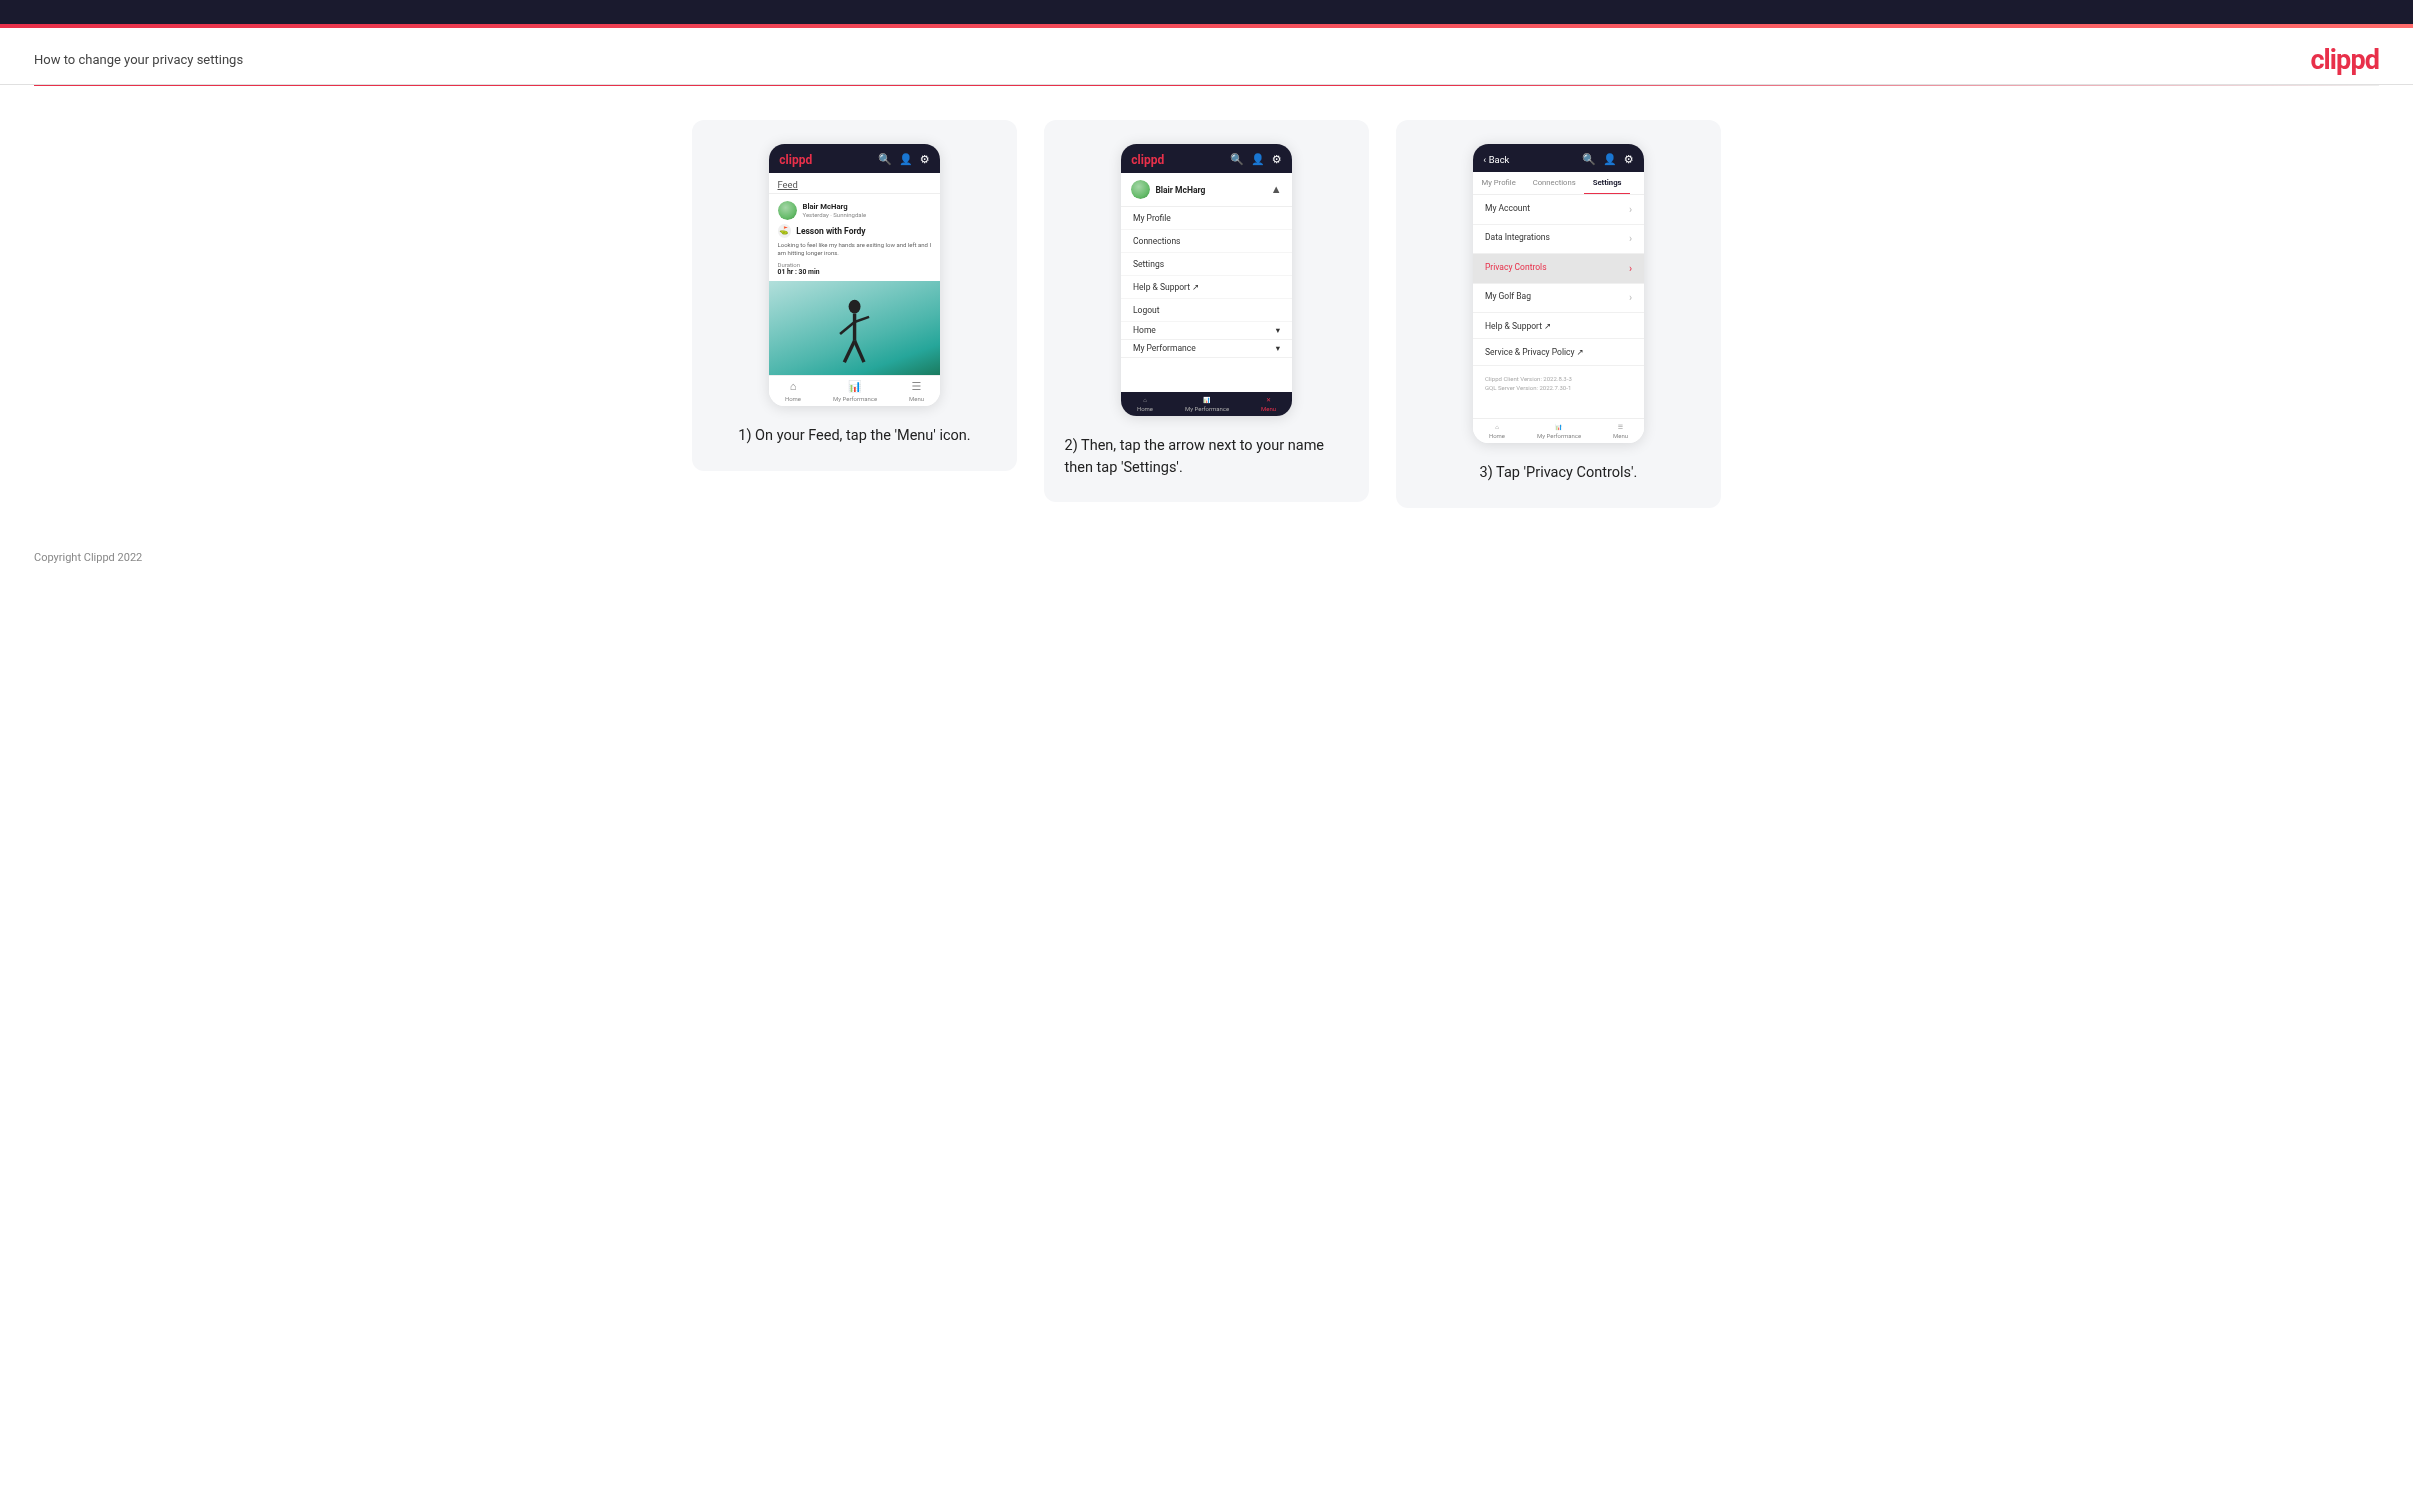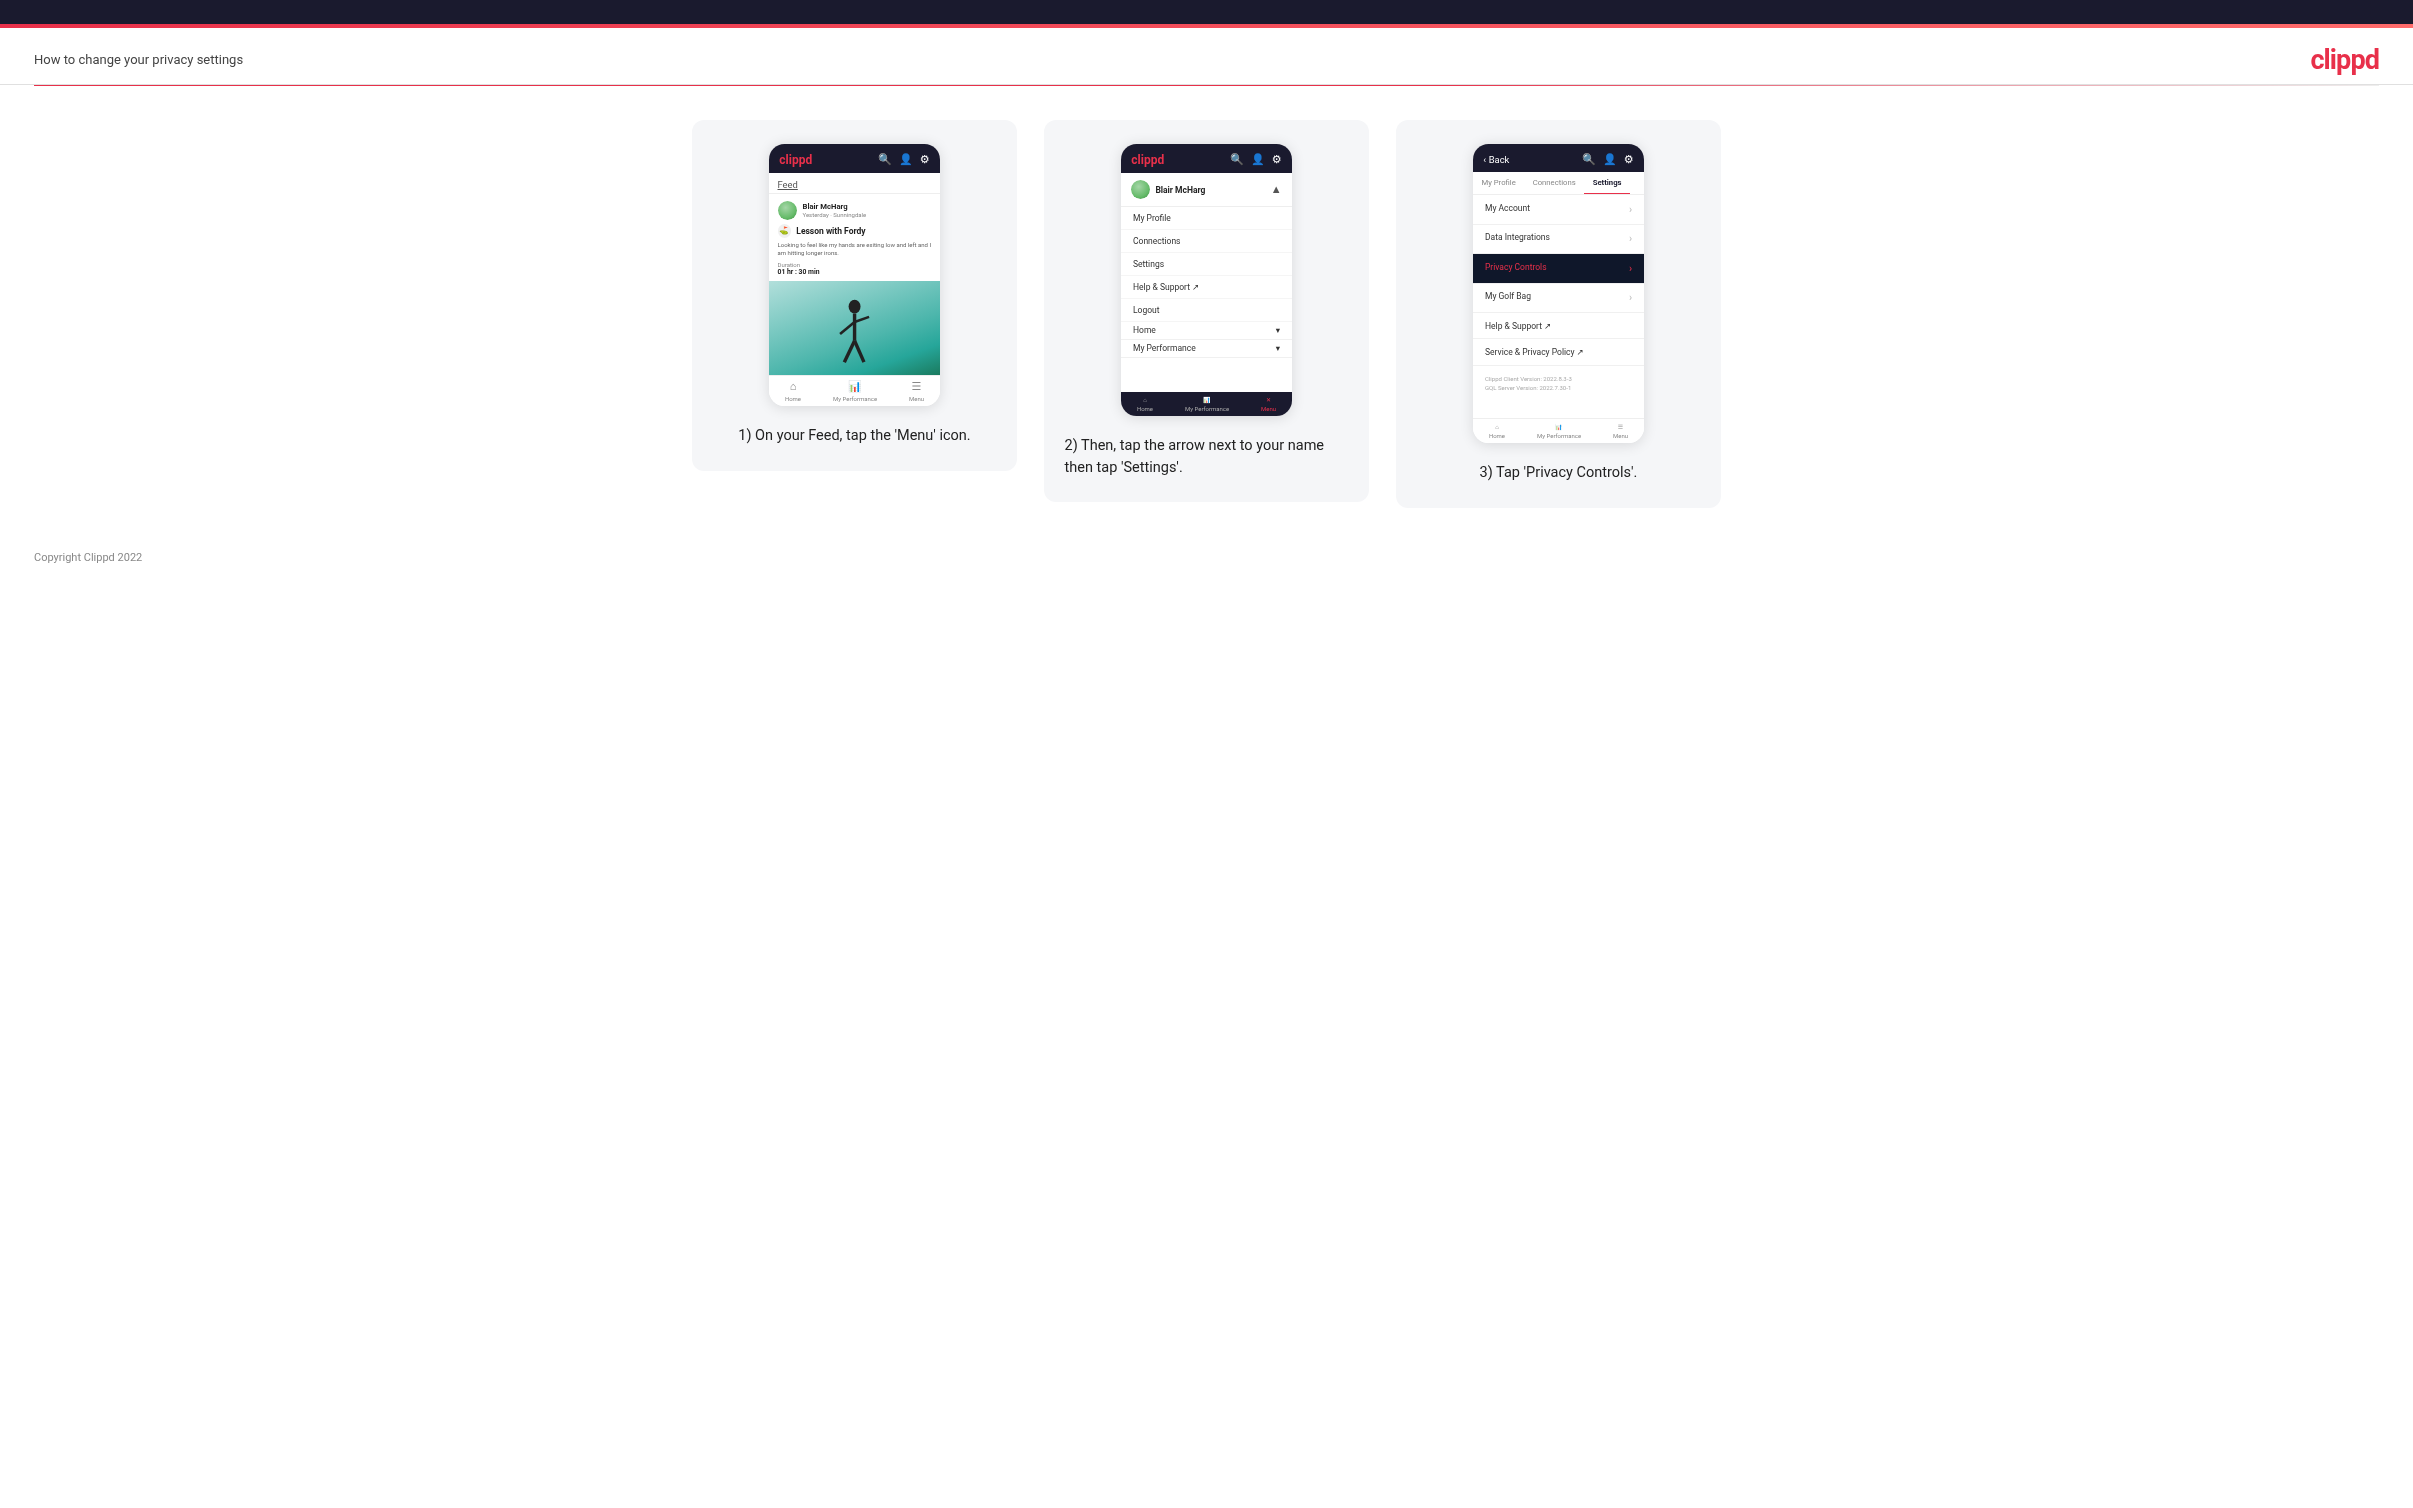--- a/index.html
+++ b/index.html
@@ -325,21 +325,21 @@
     .phone3-menu-item {
       display: flex;
       align-items: flex-start;
       justify-content: space-between;
       padding: 7.7px 12px;
       font-size: 8.5px;
       color: #333;
       border-bottom: 0.9px solid #f0f0f0;
     }
     .phone3-menu-item.active {
-      background: #0f172a;
+      background: #e5e5e5;
       color: #e8304a;
       gap: 44px;
     }
     .phone3-chevron {
       color: #bbb;
       font-size: 10.3px;
     }
     .phone3-version {
       padding: 8.5px 12px;
       font-size: 6px;

